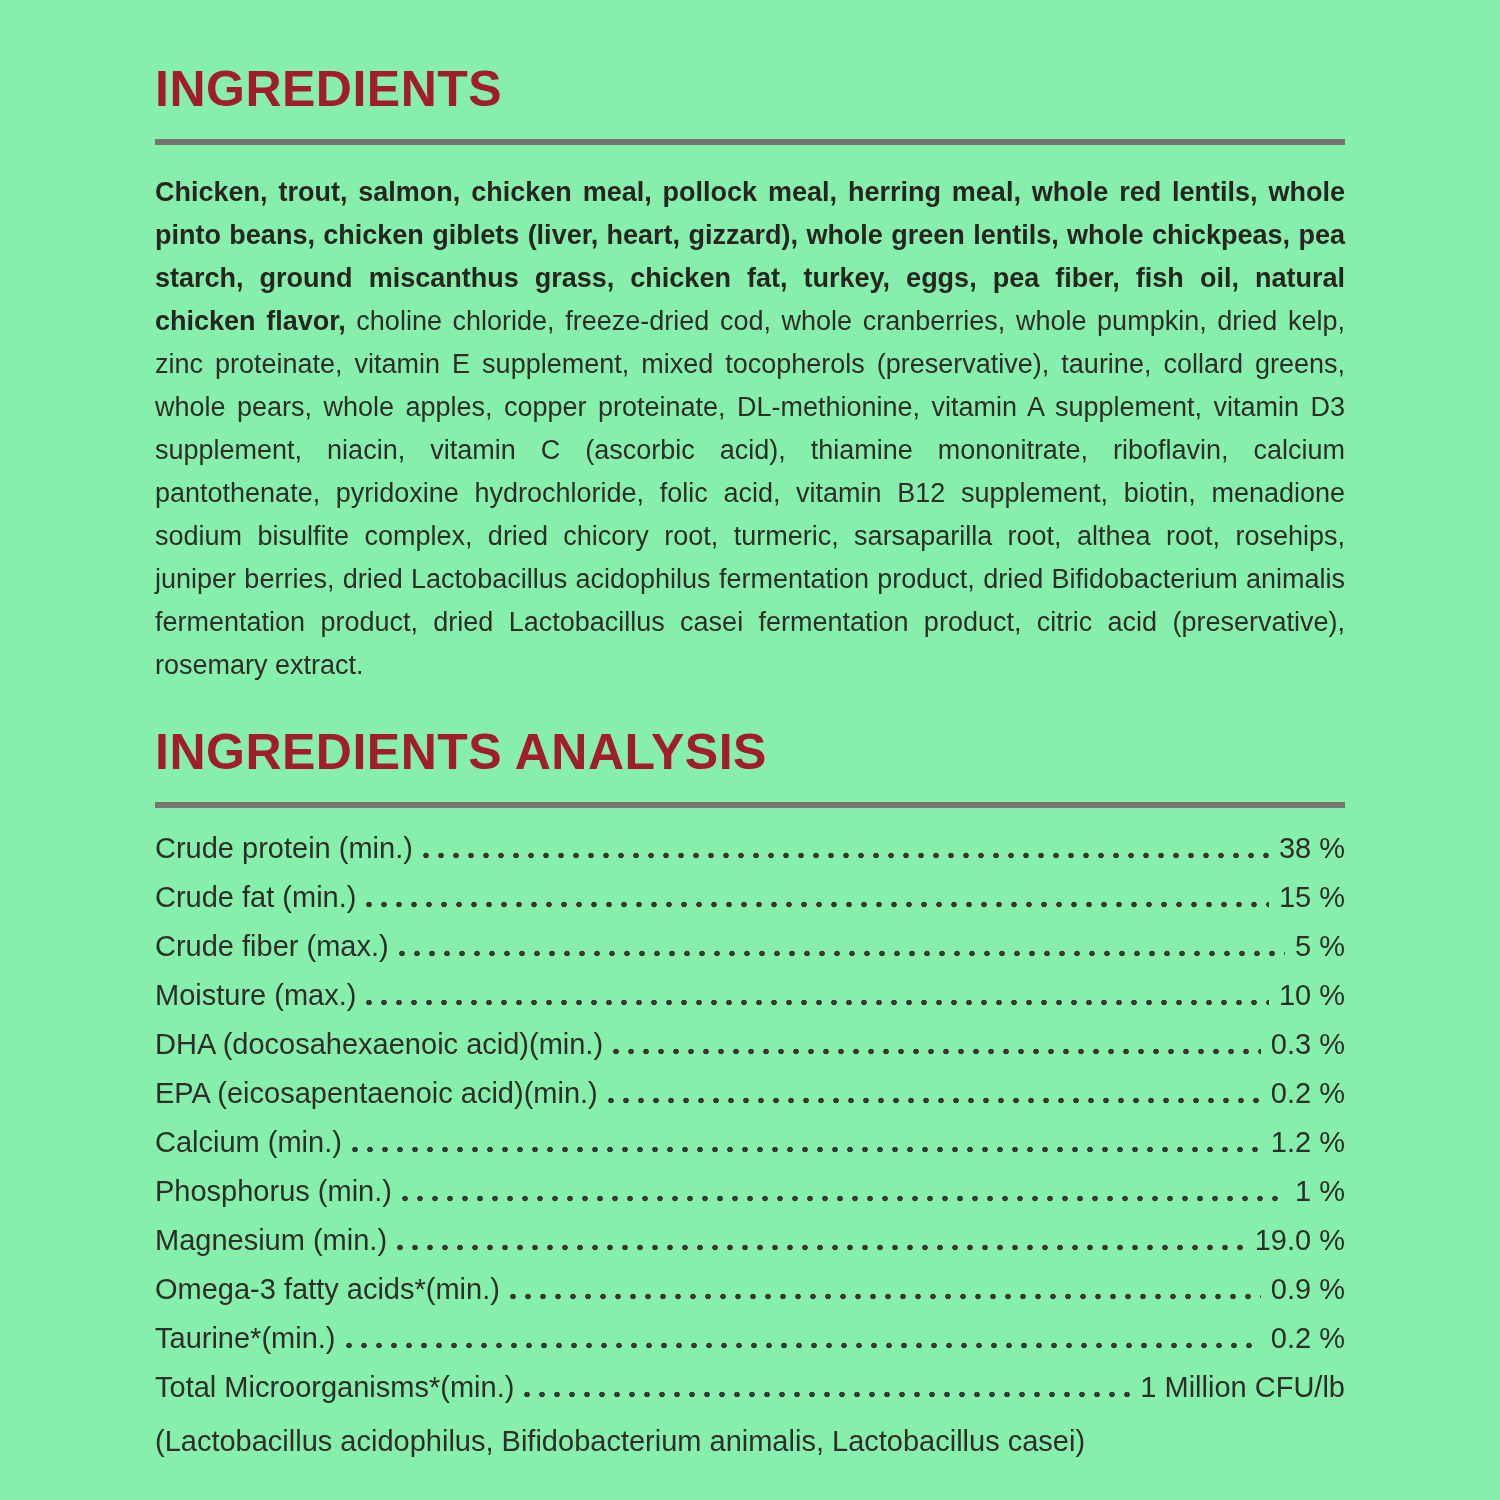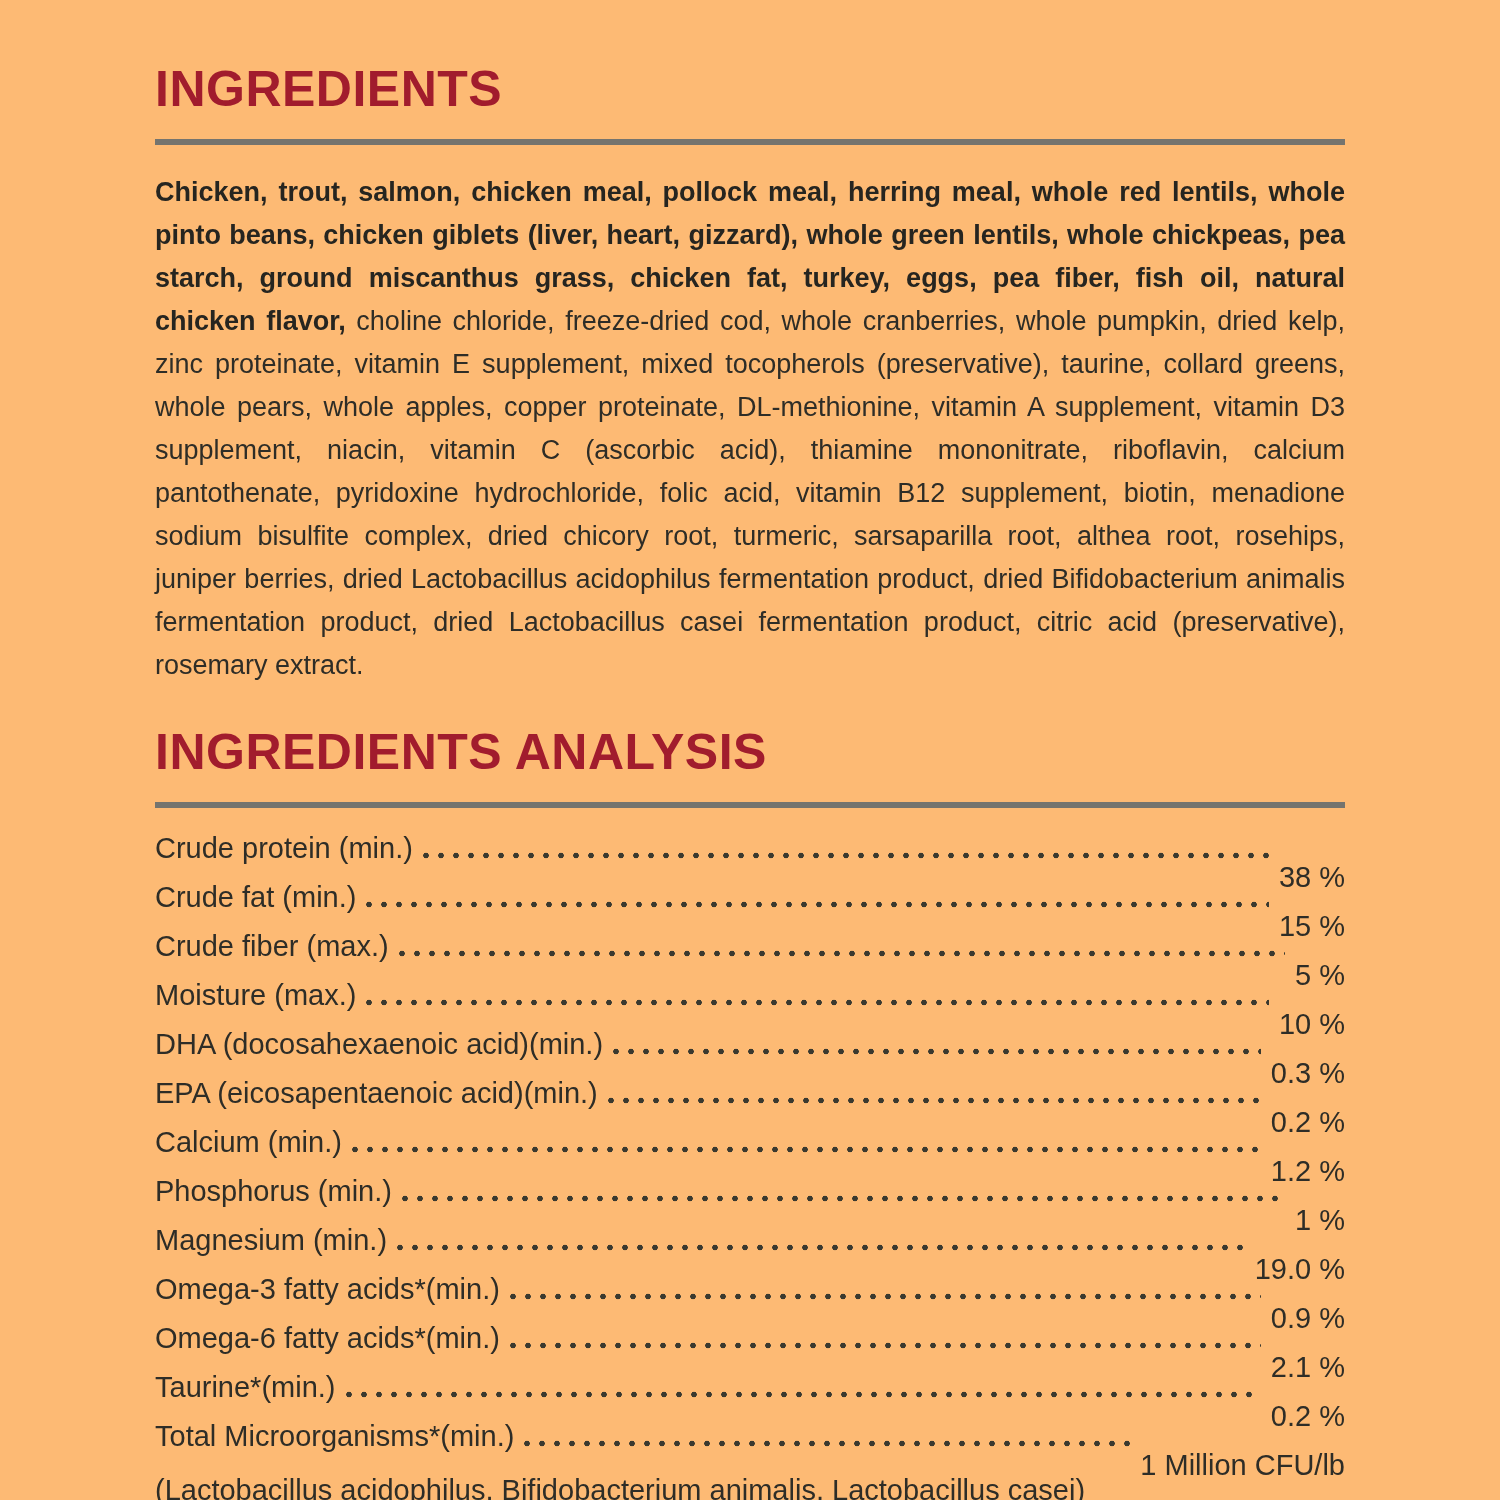--- a/index.html
+++ b/index.html
@@ -5,21 +5,21 @@
   html, body {
     margin: 0;
     padding: 0;
     background: #f0eedb;
   }
   .page {
     position: relative;
     width: 1500px;
     height: 1500px;
     box-sizing: border-box;
-    background: #fdba74;
+    background: #86efac;
     padding: 62px 155px 0 155px;
     font-family: "Liberation Sans", sans-serif;
     color: #2e2d27;
     overflow: hidden;
   }
   h1.section-heading {
     margin: 0;
     color: #a11c2d;
     font-size: 50px;
     font-weight: 700;
@@ -62,21 +62,20 @@
     flex: 1;
     align-self: flex-end;
     height: 7px;
     margin: 0 10px 14px 10px;
     background-image: radial-gradient(circle at 3px 3.5px, #3a392f 2.5px, rgba(0,0,0,0) 3.1px);
     background-size: 15px 7px;
     background-repeat: repeat-x;
   }
   .analysis-row .val {
     white-space: nowrap;
-    margin-top: 29px;
   }
   p.footnote {
     margin: 0;
     font-size: 29px;
     line-height: 50px;
   }
   p.footnote.first {
     margin-top: 4px;
   }
 </style>
@@ -150,25 +149,20 @@
         <span class="leader"></span>
         <span class="val">19.0 %</span>
       </div>
 
       <div class="analysis-row">
         <span class="lbl">Omega-3 fatty acids*(min.)</span>
         <span class="leader"></span>
         <span class="val">0.9 %</span>
       </div>
 
-      <div class="analysis-row">
-        <span class="lbl">Omega-6 fatty acids*(min.)</span>
-        <span class="leader"></span>
-        <span class="val">2.1 %</span>
-      </div>
 
       <div class="analysis-row">
         <span class="lbl">Taurine*(min.)</span>
         <span class="leader"></span>
         <span class="val">0.2 %</span>
       </div>
 
       <div class="analysis-row">
         <span class="lbl">Total Microorganisms*(min.)</span>
         <span class="leader"></span>

